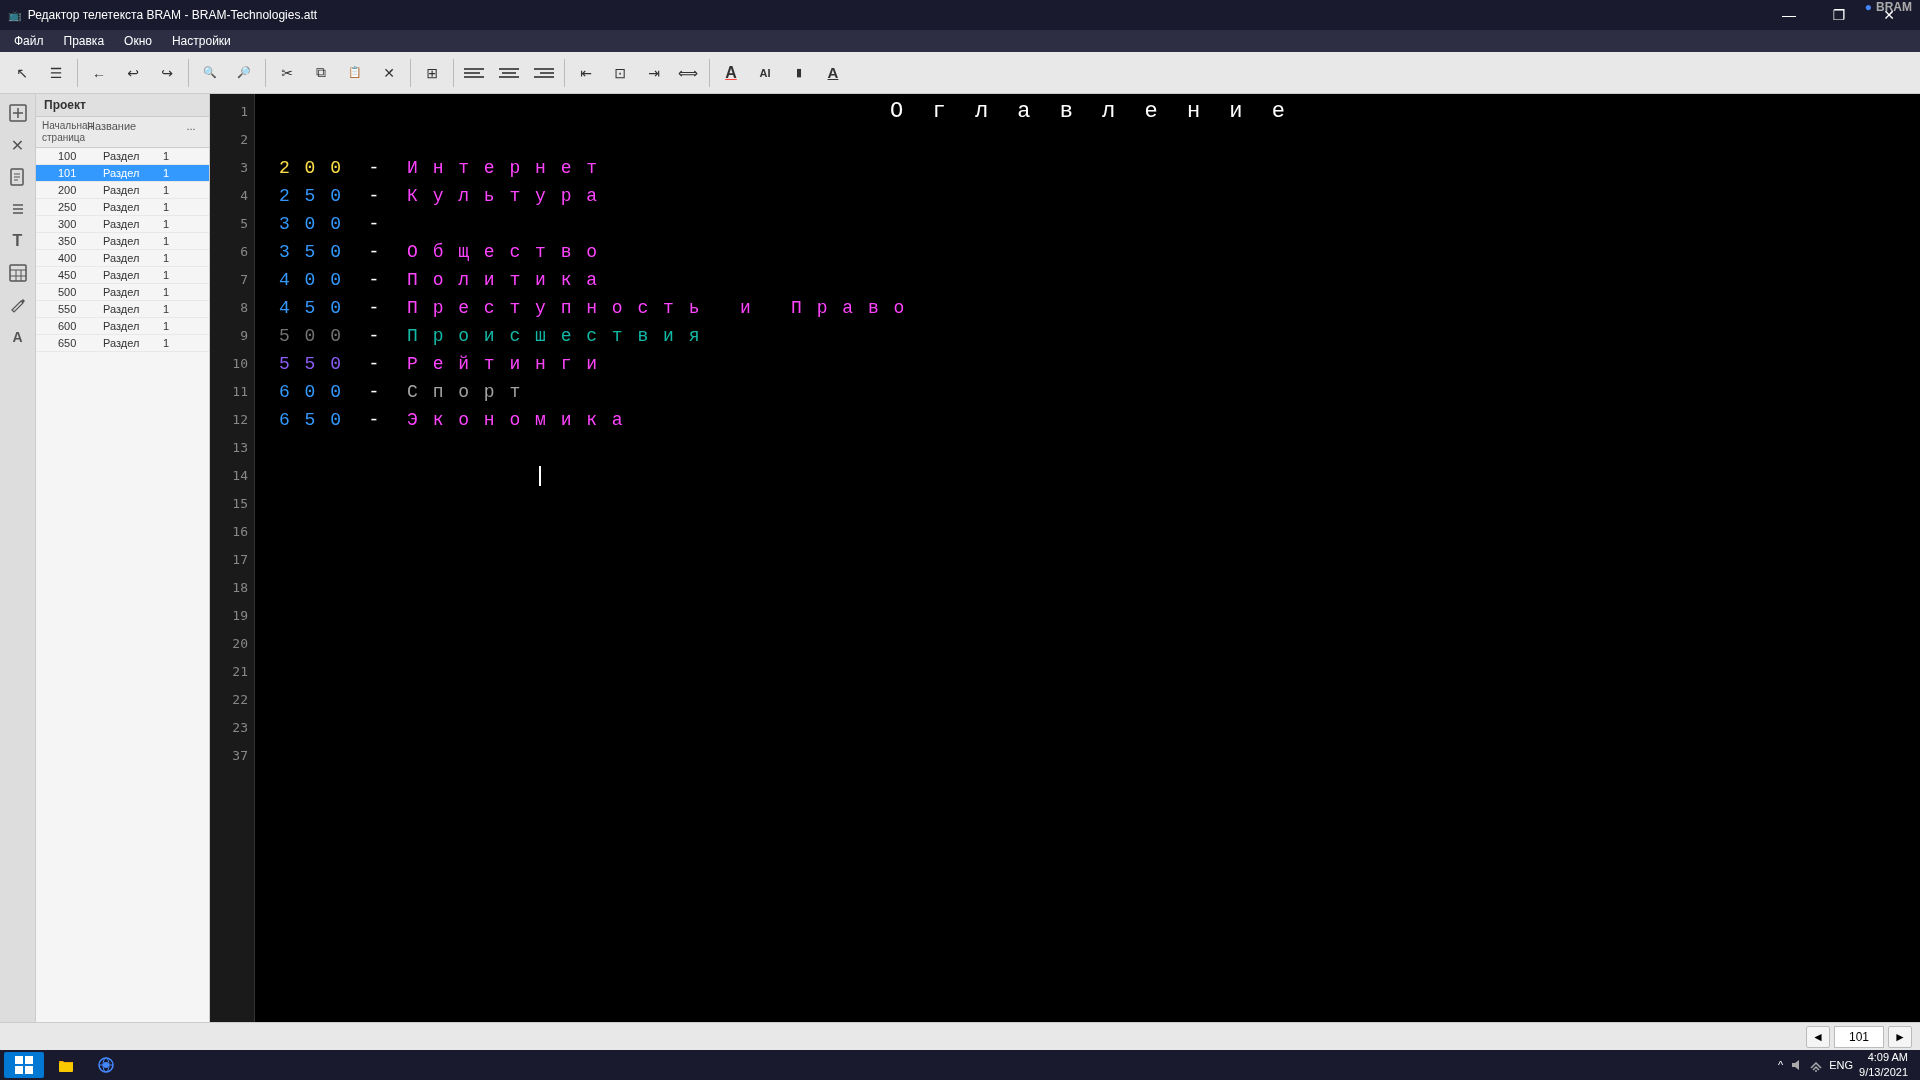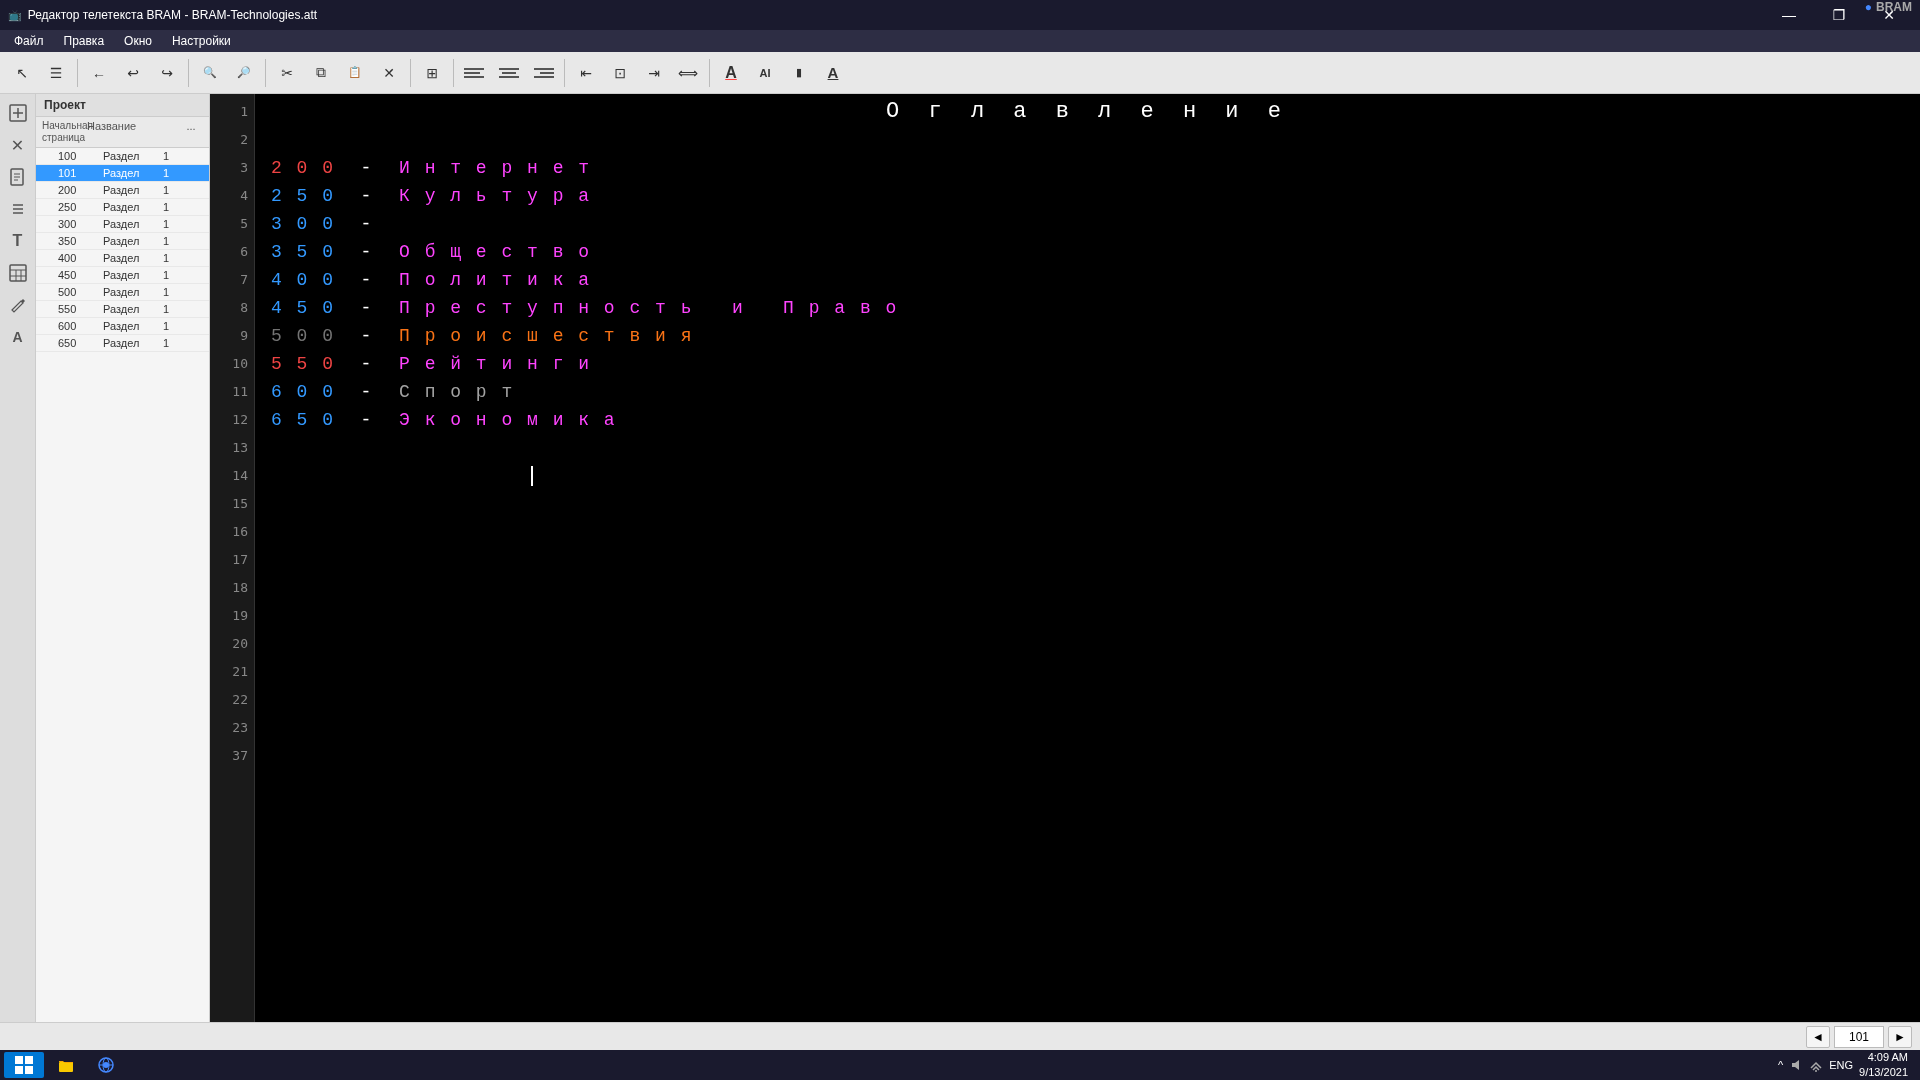--- a/index.html
+++ b/index.html
@@ -164,20 +164,21 @@
       font-size: 20px;
       line-height: 28px;
       letter-spacing: 4px;
       color: #fff;
     }
     .editor-line {
       height: 28px;
       display: flex;
       align-items: center;
       white-space: pre;
+      margin-left: 8px;
     }
 
     
     .page-nav {
       height: 28px;
       background: #e8e8e8;
       border-top: 1px solid #ccc;
       display: flex;
       align-items: center;
       justify-content: flex-end;
@@ -494,28 +495,28 @@
             <div style="height: 28px; line-height: 28px;">19</div>
             <div style="height: 28px; line-height: 28px;">20</div>
             <div style="height: 28px; line-height: 28px;">21</div>
             <div style="height: 28px; line-height: 28px;">22</div>
             <div style="height: 28px; line-height: 28px;">23</div>
             <div style="height: 28px; line-height: 28px;">37</div>
           </div>
         <div class="editor-content" id="editor-content" style="font-family: &quot;Courier New&quot;, monospace; font-size: 18px; letter-spacing: 2px;">
             <div class="editor-line" style="justify-content: center;"><span style="color: rgb(255, 255, 255); letter-spacing: 8px; font-size: 22px;">О г л а в л е н и е</span></div>
             <div class="editor-line"></div>
-            <div class="editor-line"><span style="color: #ef4444;">2 0 0</span><span style="color: rgb(255, 255, 255);">  -  </span><span style="color: rgb(255, 68, 255);">И н т е р н е т</span></div>
+            <div class="editor-line"><span style="color: #fde047;">2 0 0</span><span style="color: rgb(255, 255, 255);">  -  </span><span style="color: rgb(255, 68, 255);">И н т е р н е т</span></div>
             <div class="editor-line"><span style="color: rgb(51, 153, 255);">2 5 0</span><span style="color: rgb(255, 255, 255);">  -  </span><span style="color: rgb(255, 68, 255);">К у л ь т у р а</span></div>
             <div class="editor-line"><span style="color: rgb(51, 153, 255);">3 0 0</span><span style="color: rgb(255, 255, 255);">  -  </span></div>
             <div class="editor-line"><span style="color: rgb(51, 153, 255);">3 5 0</span><span style="color: rgb(255, 255, 255);">  -  </span><span style="color: rgb(255, 68, 255);">О б щ е с т в о</span></div>
             <div class="editor-line"><span style="color: rgb(51, 153, 255);">4 0 0</span><span style="color: rgb(255, 255, 255);">  -  </span><span style="color: rgb(255, 68, 255);">П о л и т и к а</span></div>
             <div class="editor-line"><span style="color: rgb(51, 153, 255);">4 5 0</span><span style="color: rgb(255, 255, 255);">  -  </span><span style="color: rgb(255, 68, 255);">П р е с т у п н о с т ь   и   П р а в о</span></div>
-            <div class="editor-line"><span style="color: #737373;">5 0 0</span><span style="color: rgb(255, 255, 255);">  -  </span><span style="color: #f97316;">П р о и с ш е с т в и я</span></div>
-            <div class="editor-line"><span style="color: #ef4444;">5 5 0</span><span style="color: rgb(255, 255, 255);">  -  </span><span style="color: rgb(255, 68, 255);">Р е й т и н г и</span></div>
+            <div class="editor-line"><span style="color: #737373;">5 0 0</span><span style="color: rgb(255, 255, 255);">  -  </span><span style="color: #14b8a6;">П р о и с ш е с т в и я</span></div>
+            <div class="editor-line"><span style="color: #8b5cf6;">5 5 0</span><span style="color: rgb(255, 255, 255);">  -  </span><span style="color: rgb(255, 68, 255);">Р е й т и н г и</span></div>
             <div class="editor-line"><span style="color: rgb(51, 153, 255);">6 0 0</span><span style="color: rgb(255, 255, 255);">  -  </span><span style="color: #a3a3a3;">С п о р т</span></div>
             <div class="editor-line"><span style="color: rgb(51, 153, 255);">6 5 0</span><span style="color: rgb(255, 255, 255);">  -  </span><span style="color: rgb(255, 68, 255);">Э к о н о м и к а</span></div>
             <div class="editor-line"></div>
             <div class="editor-line"><span style="color: rgb(255, 255, 255); margin-left: 260px;"><span class="cursor"></span></span></div>
             <div class="editor-line"></div>
             <div class="editor-line"></div>
             <div class="editor-line"></div>
             <div class="editor-line"></div>
             <div class="editor-line"></div>
             <div class="editor-line"></div>

